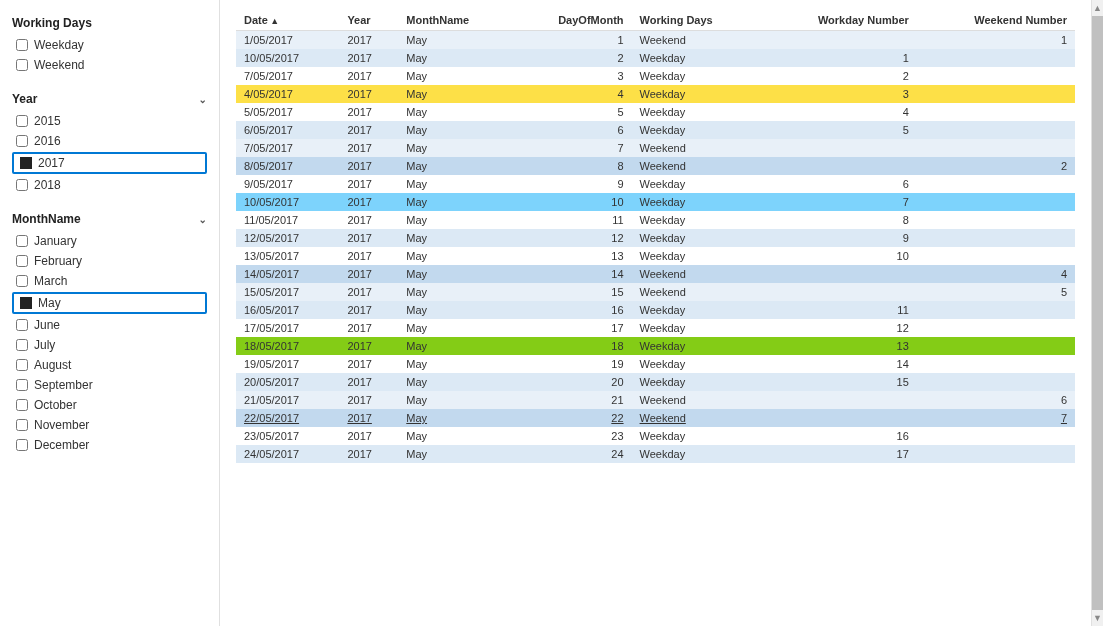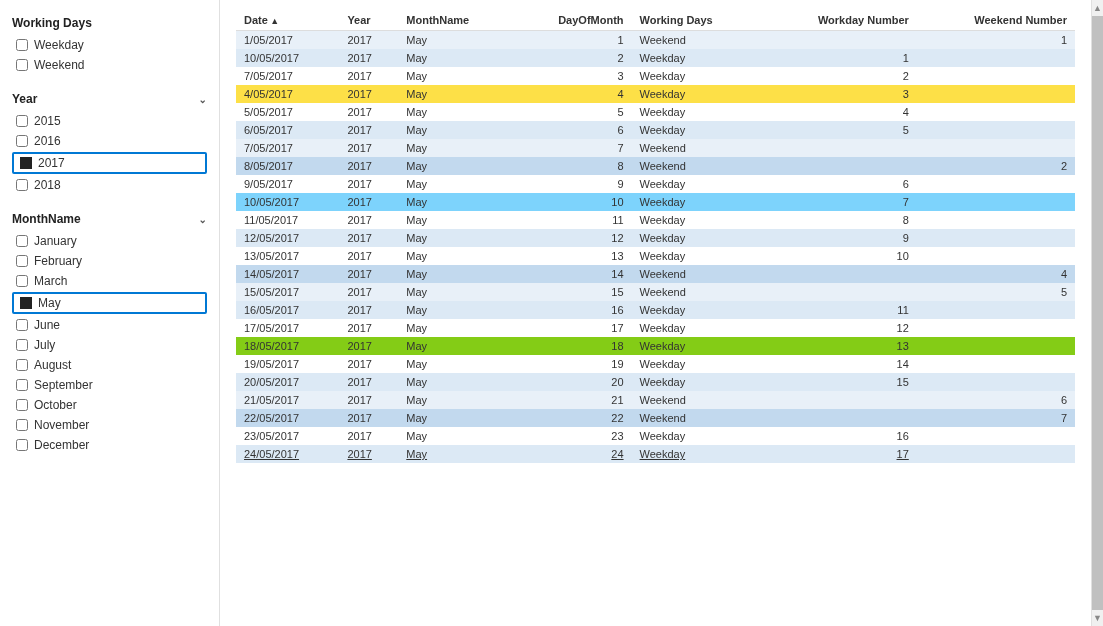--- a/index.html
+++ b/index.html
@@ -475,39 +475,39 @@
           </tr>
           <tr style="background: rgb(232, 240, 248);">
             <td>21/05/2017</td>
             <td>2017</td>
             <td>May</td>
             <td class="right-align">21</td>
             <td>Weekend</td>
             <td class="right-align"></td>
             <td class="right-align">6</td>
           </tr>
-          <tr style="background: rgb(194, 217, 238);">
+          <tr style="background: rgb(194, 217, 238); text-decoration: underline;">
             <td>22/05/2017</td>
             <td>2017</td>
             <td>May</td>
             <td class="right-align">22</td>
             <td>Weekend</td>
             <td class="right-align"></td>
             <td class="right-align">7</td>
           </tr>
           <tr>
             <td>23/05/2017</td>
             <td>2017</td>
             <td>May</td>
             <td class="right-align">23</td>
             <td>Weekday</td>
             <td class="right-align">16</td>
             <td class="right-align"></td>
           </tr>
-          <tr style="background: rgb(220, 233, 245); text-decoration: underline;">
+          <tr style="background: rgb(220, 233, 245);">
             <td>24/05/2017</td>
             <td>2017</td>
             <td>May</td>
             <td class="right-align">24</td>
             <td>Weekday</td>
             <td class="right-align">17</td>
             <td class="right-align"></td>
           </tr>
         </tbody>
     </table>

